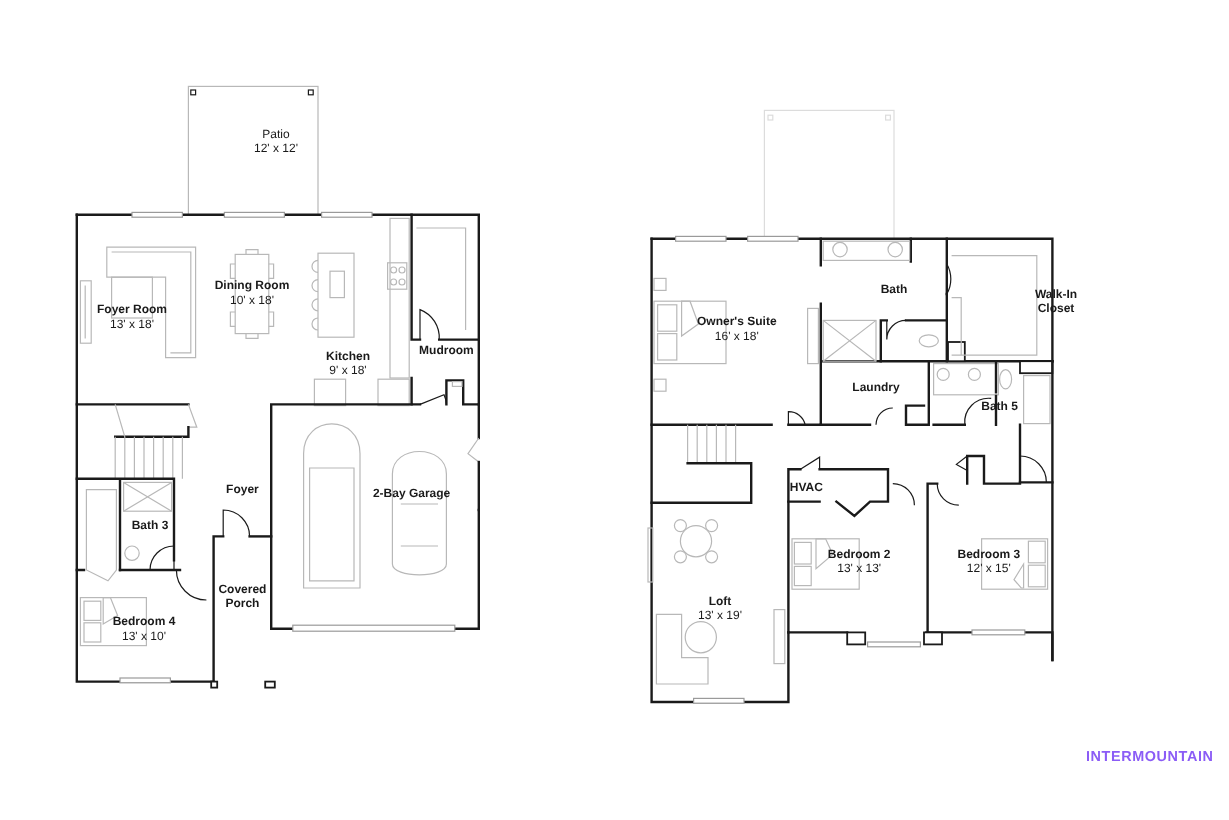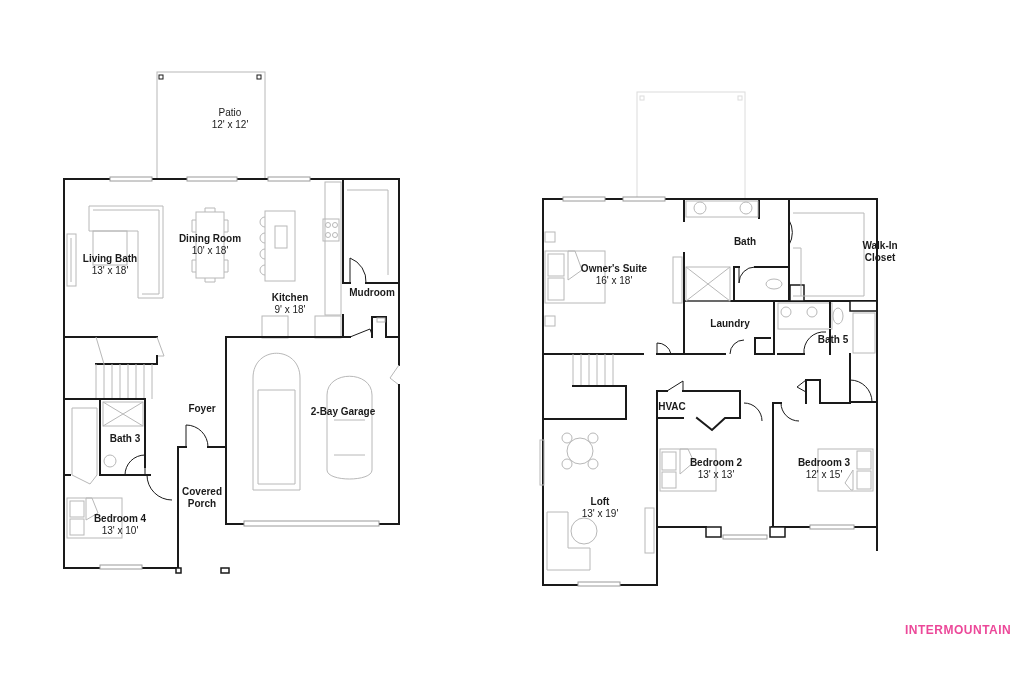--- a/index.html
+++ b/index.html
@@ -7,21 +7,21 @@
     #plan { position: absolute; left: 0; top: 0; width: 1024px; height: 683px; }
     .wall { stroke: #1a1a1a; stroke-width: 2; fill: none; stroke-linecap: square; }
     .thin { stroke: #b8b8b8; stroke-width: 1; fill: none; }
     .faint { stroke: #dcdcdc; stroke-width: 1; fill: none; }
     .win { stroke: #9a9a9a; stroke-width: 1; fill: #ffffff; }
     .door { stroke: #1a1a1a; stroke-width: 1; fill: none; }
     .blk { stroke: #1a1a1a; stroke-width: 1.5; fill: #ffffff; }
     .lbl { position: absolute; text-align: center; font-size: 10px; line-height: 12px; color: #1a1a1a; white-space: nowrap; transform: translateX(-50%); }
     .lbl .name { display: block; font-weight: bold; }
     .lbl .dim { display: block; }
-    .watermark { position: absolute; left: 905px; top: 623px; font-size: 12px; letter-spacing: 0.5px; color: #ec4899; font-weight: bold; }
+    .watermark { position: absolute; left: 905px; top: 623px; font-size: 12px; letter-spacing: 0.5px; color: #8b5cf6; font-weight: bold; }
   </style>
 </head>
 <body>
 
 <svg id="plan" viewBox="0 0 1024 683" xmlns="http://www.w3.org/2000/svg">
 
   <g>
 
     <rect class="thin" x="157" y="72" width="108" height="107"></rect>
     <rect class="blk" x="159" y="75" width="4" height="4" style="stroke-width:1"></rect>
@@ -211,21 +211,21 @@
 
 <div class="lbl" style="left:210px; top:107px;margin-left:20px;">
   <span class="name" style="font-weight:normal">Patio</span>
   <span class="dim">12' x 12'</span>
 </div>
 <div class="lbl" style="left:210px; top:233px;">
   <span class="name">Dining Room</span>
   <span class="dim">10' x 18'</span>
 </div>
 <div class="lbl" style="left:110px; top:253px;">
-  <span class="name">Living Bath</span>
+  <span class="name">Foyer Room</span>
   <span class="dim">13' x 18'</span>
 </div>
 <div class="lbl" style="left:290px; top:292px;">
   <span class="name">Kitchen</span>
   <span class="dim">9' x 18'</span>
 </div>
 <div class="lbl" style="left:372px; top:287px;">
   <span class="name">Mudroom</span>
 </div>
 <div class="lbl" style="left:202px; top:403px;">

